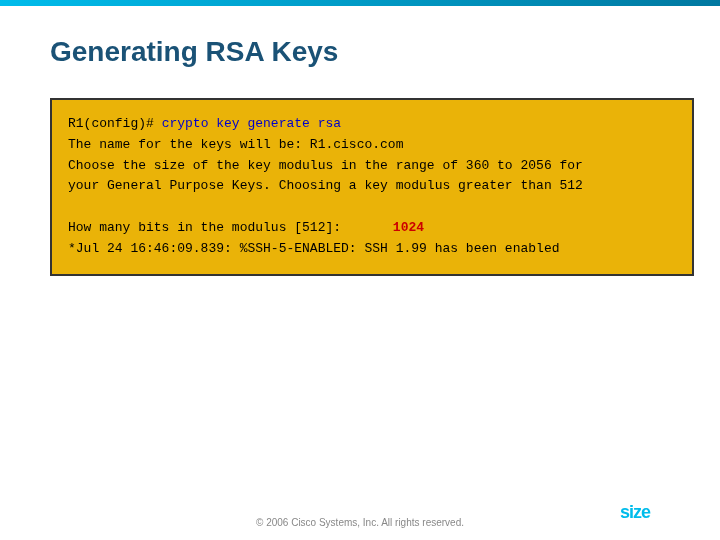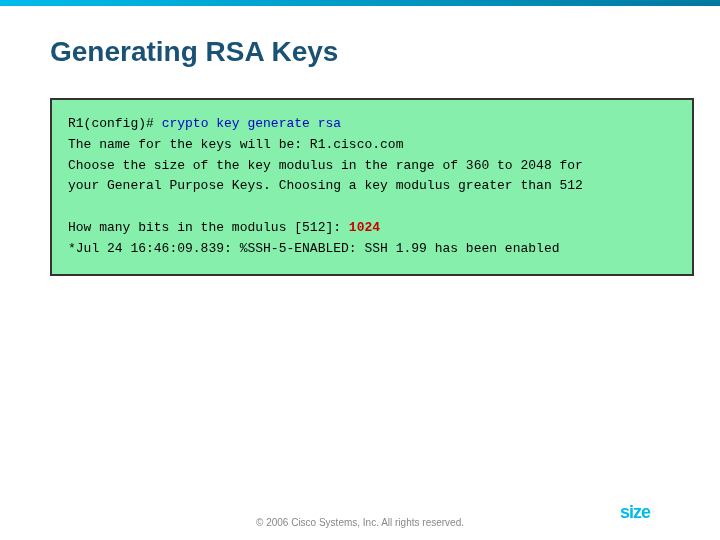--- a/index.html
+++ b/index.html
@@ -33,40 +33,41 @@
       color: #1a5276;
       margin-bottom: 30px;
     }
 
     .terminal-box {
       border: 2px solid #333;
       padding: 14px 16px;
       font-family: 'Courier New', Courier, monospace;
       font-size: 13px;
       line-height: 1.6;
-      background: #86efac;
+      background: #eab308;
       color: #000000;
     }
 
     .terminal-line {
       white-space: pre;
       display: block;
     }
 
     .terminal-line.blank {
       height: 1.6em;
     }
 
     .cmd-text {
       color: #0000cc;
     }
 
     .highlight-value {
       color: #cc0000;
       font-weight: bold;
+      margin-left: 44px;
     }
 
     .footer {
       position: absolute;
       bottom: 12px;
       left: 0;
       right: 0;
       display: flex;
       justify-content: center;
       align-items: center;
@@ -99,21 +100,21 @@
 
 <div class="slide-content">
   <h1 class="slide-title">Generating RSA Keys</h1>
 
   <div class="terminal-box">
 
     <span class="terminal-line"><span>R1(config)# </span><span class="cmd-text">crypto key generate rsa</span></span>
 
     <span class="terminal-line">The name for the keys will be: R1.cisco.com</span>
 
-    <span class="terminal-line">Choose the size of the key modulus in the range of 360 to 2048 for</span>
+    <span class="terminal-line">Choose the size of the key modulus in the range of 360 to 2056 for</span>
 
     <span class="terminal-line">your General Purpose Keys. Choosing a key modulus greater than 512</span>
 
 
     <span class="terminal-line blank"></span>
 
     <span class="terminal-line">How many bits in the modulus [512]: <span class="highlight-value">1024</span></span>
 
 
     <span class="terminal-line">*Jul 24 16:46:09.839: %SSH-5-ENABLED: SSH 1.99 has been enabled</span>

